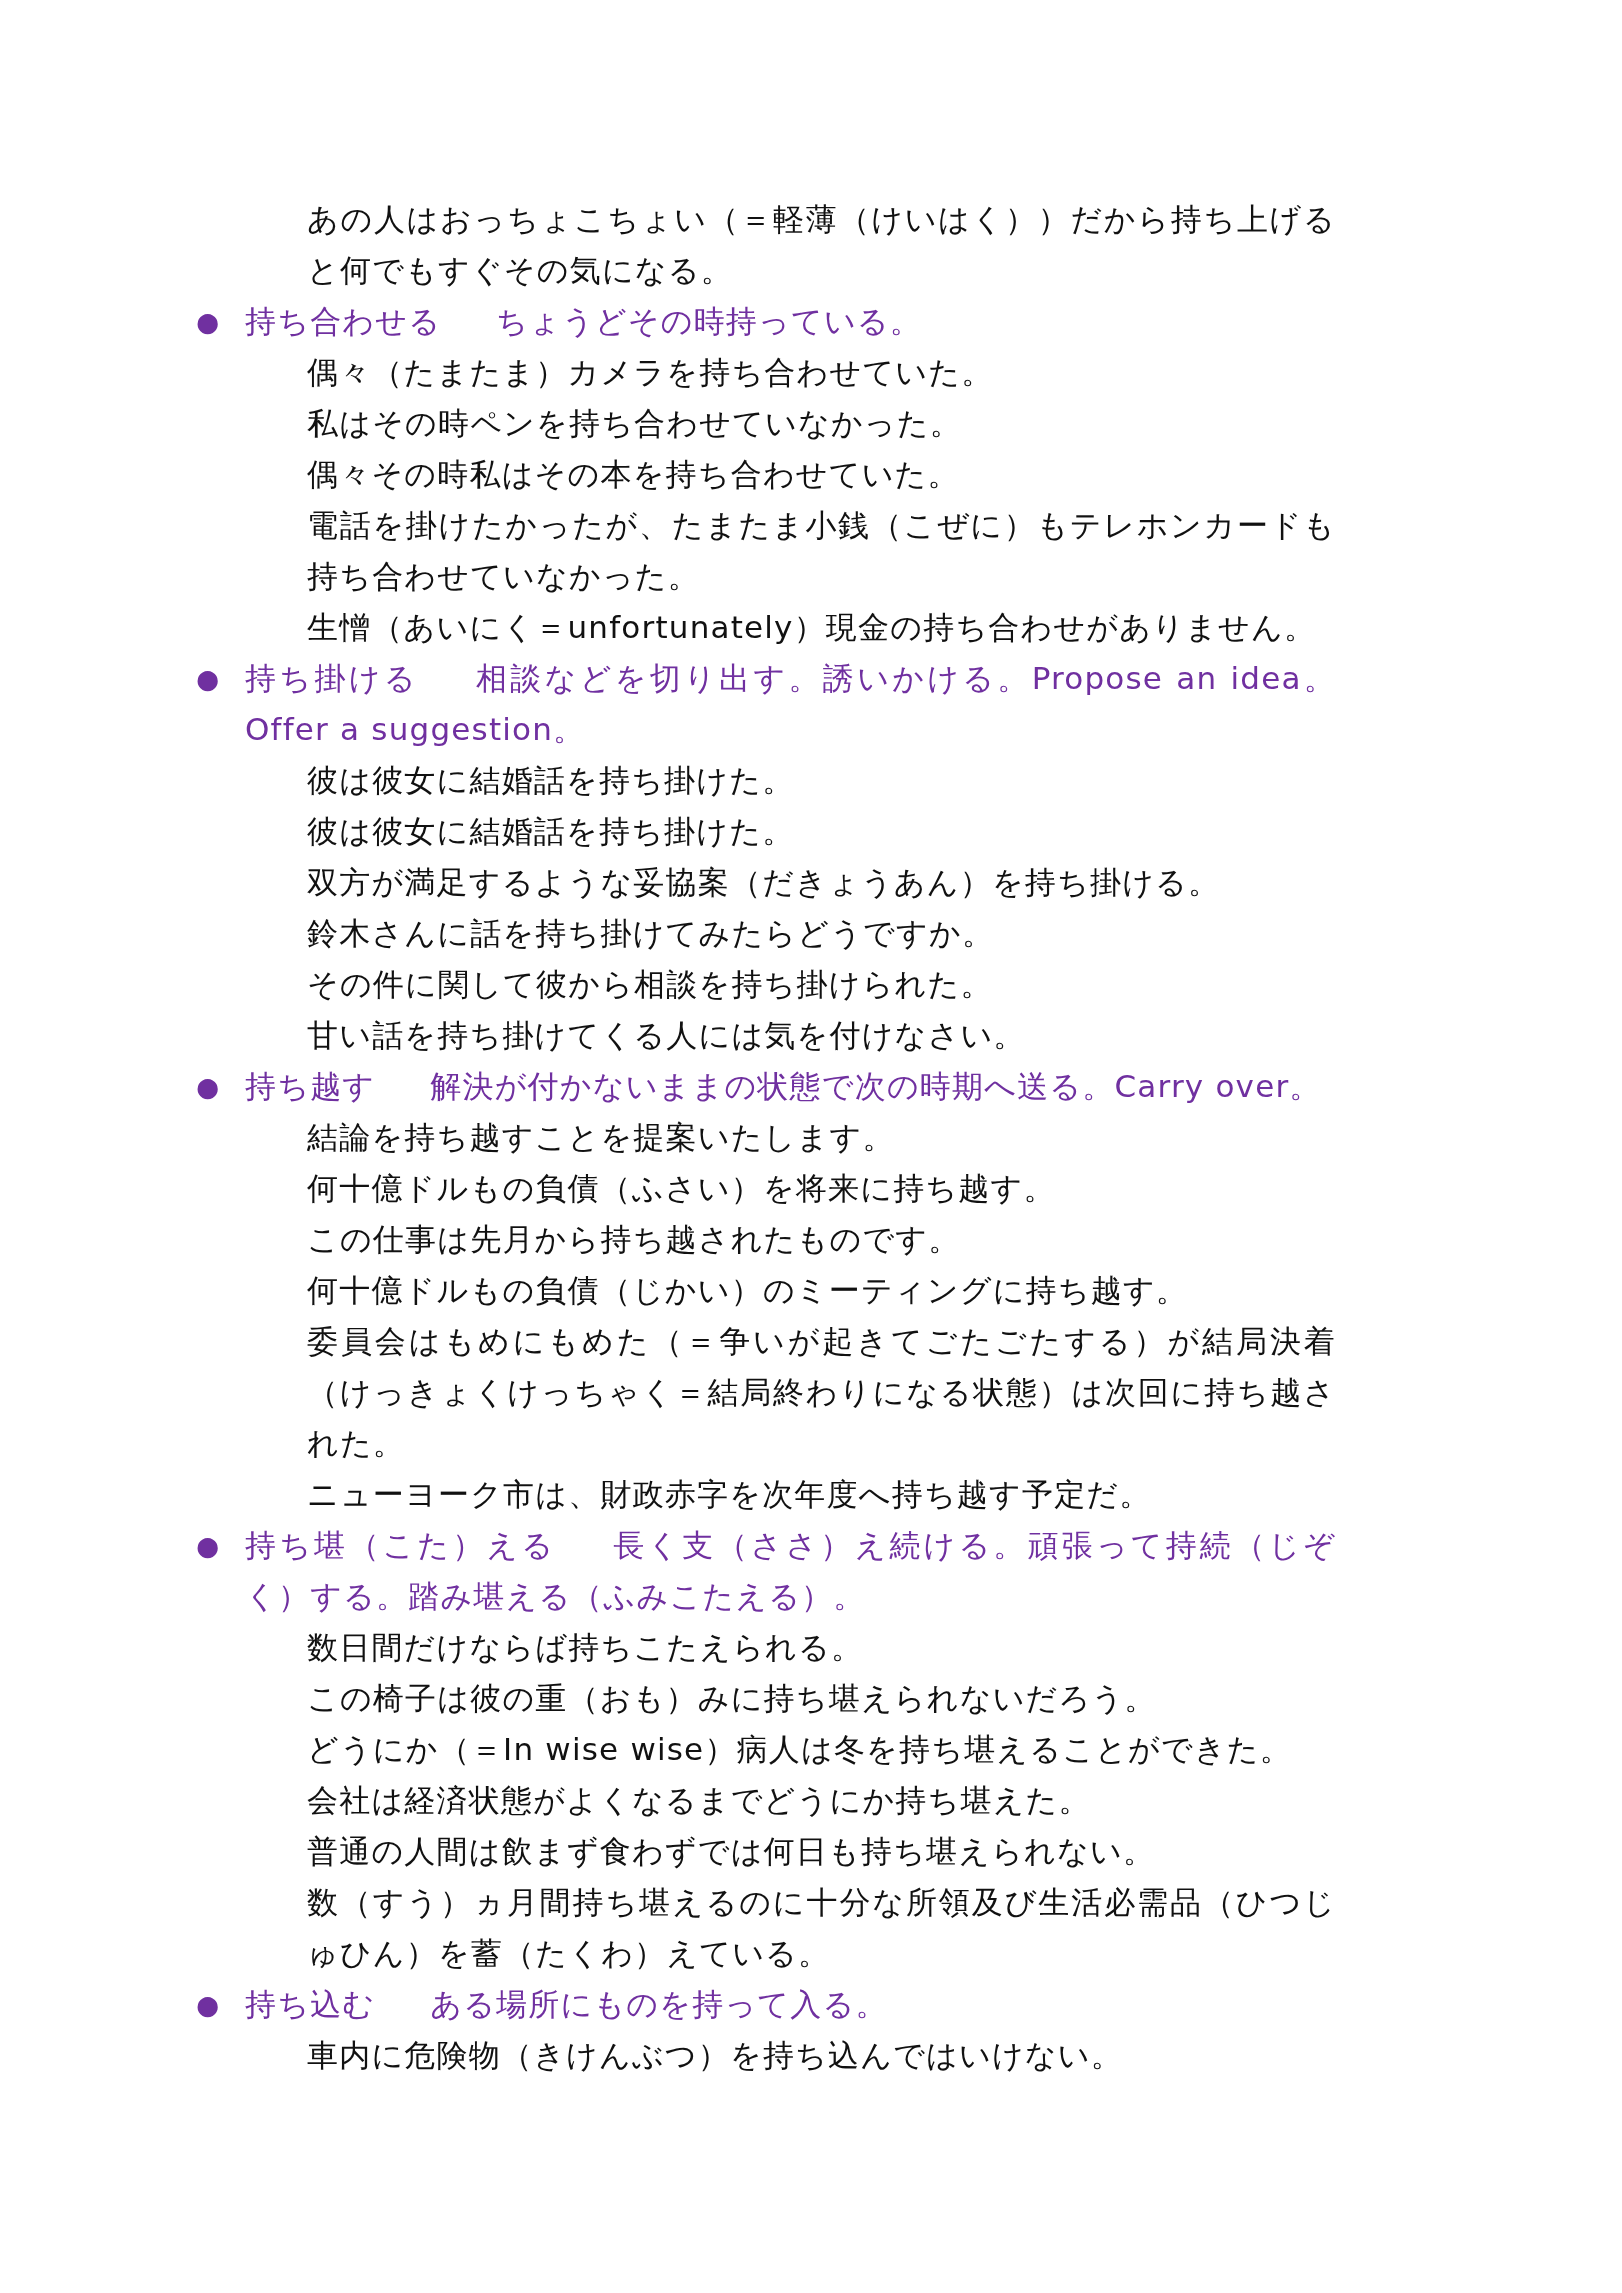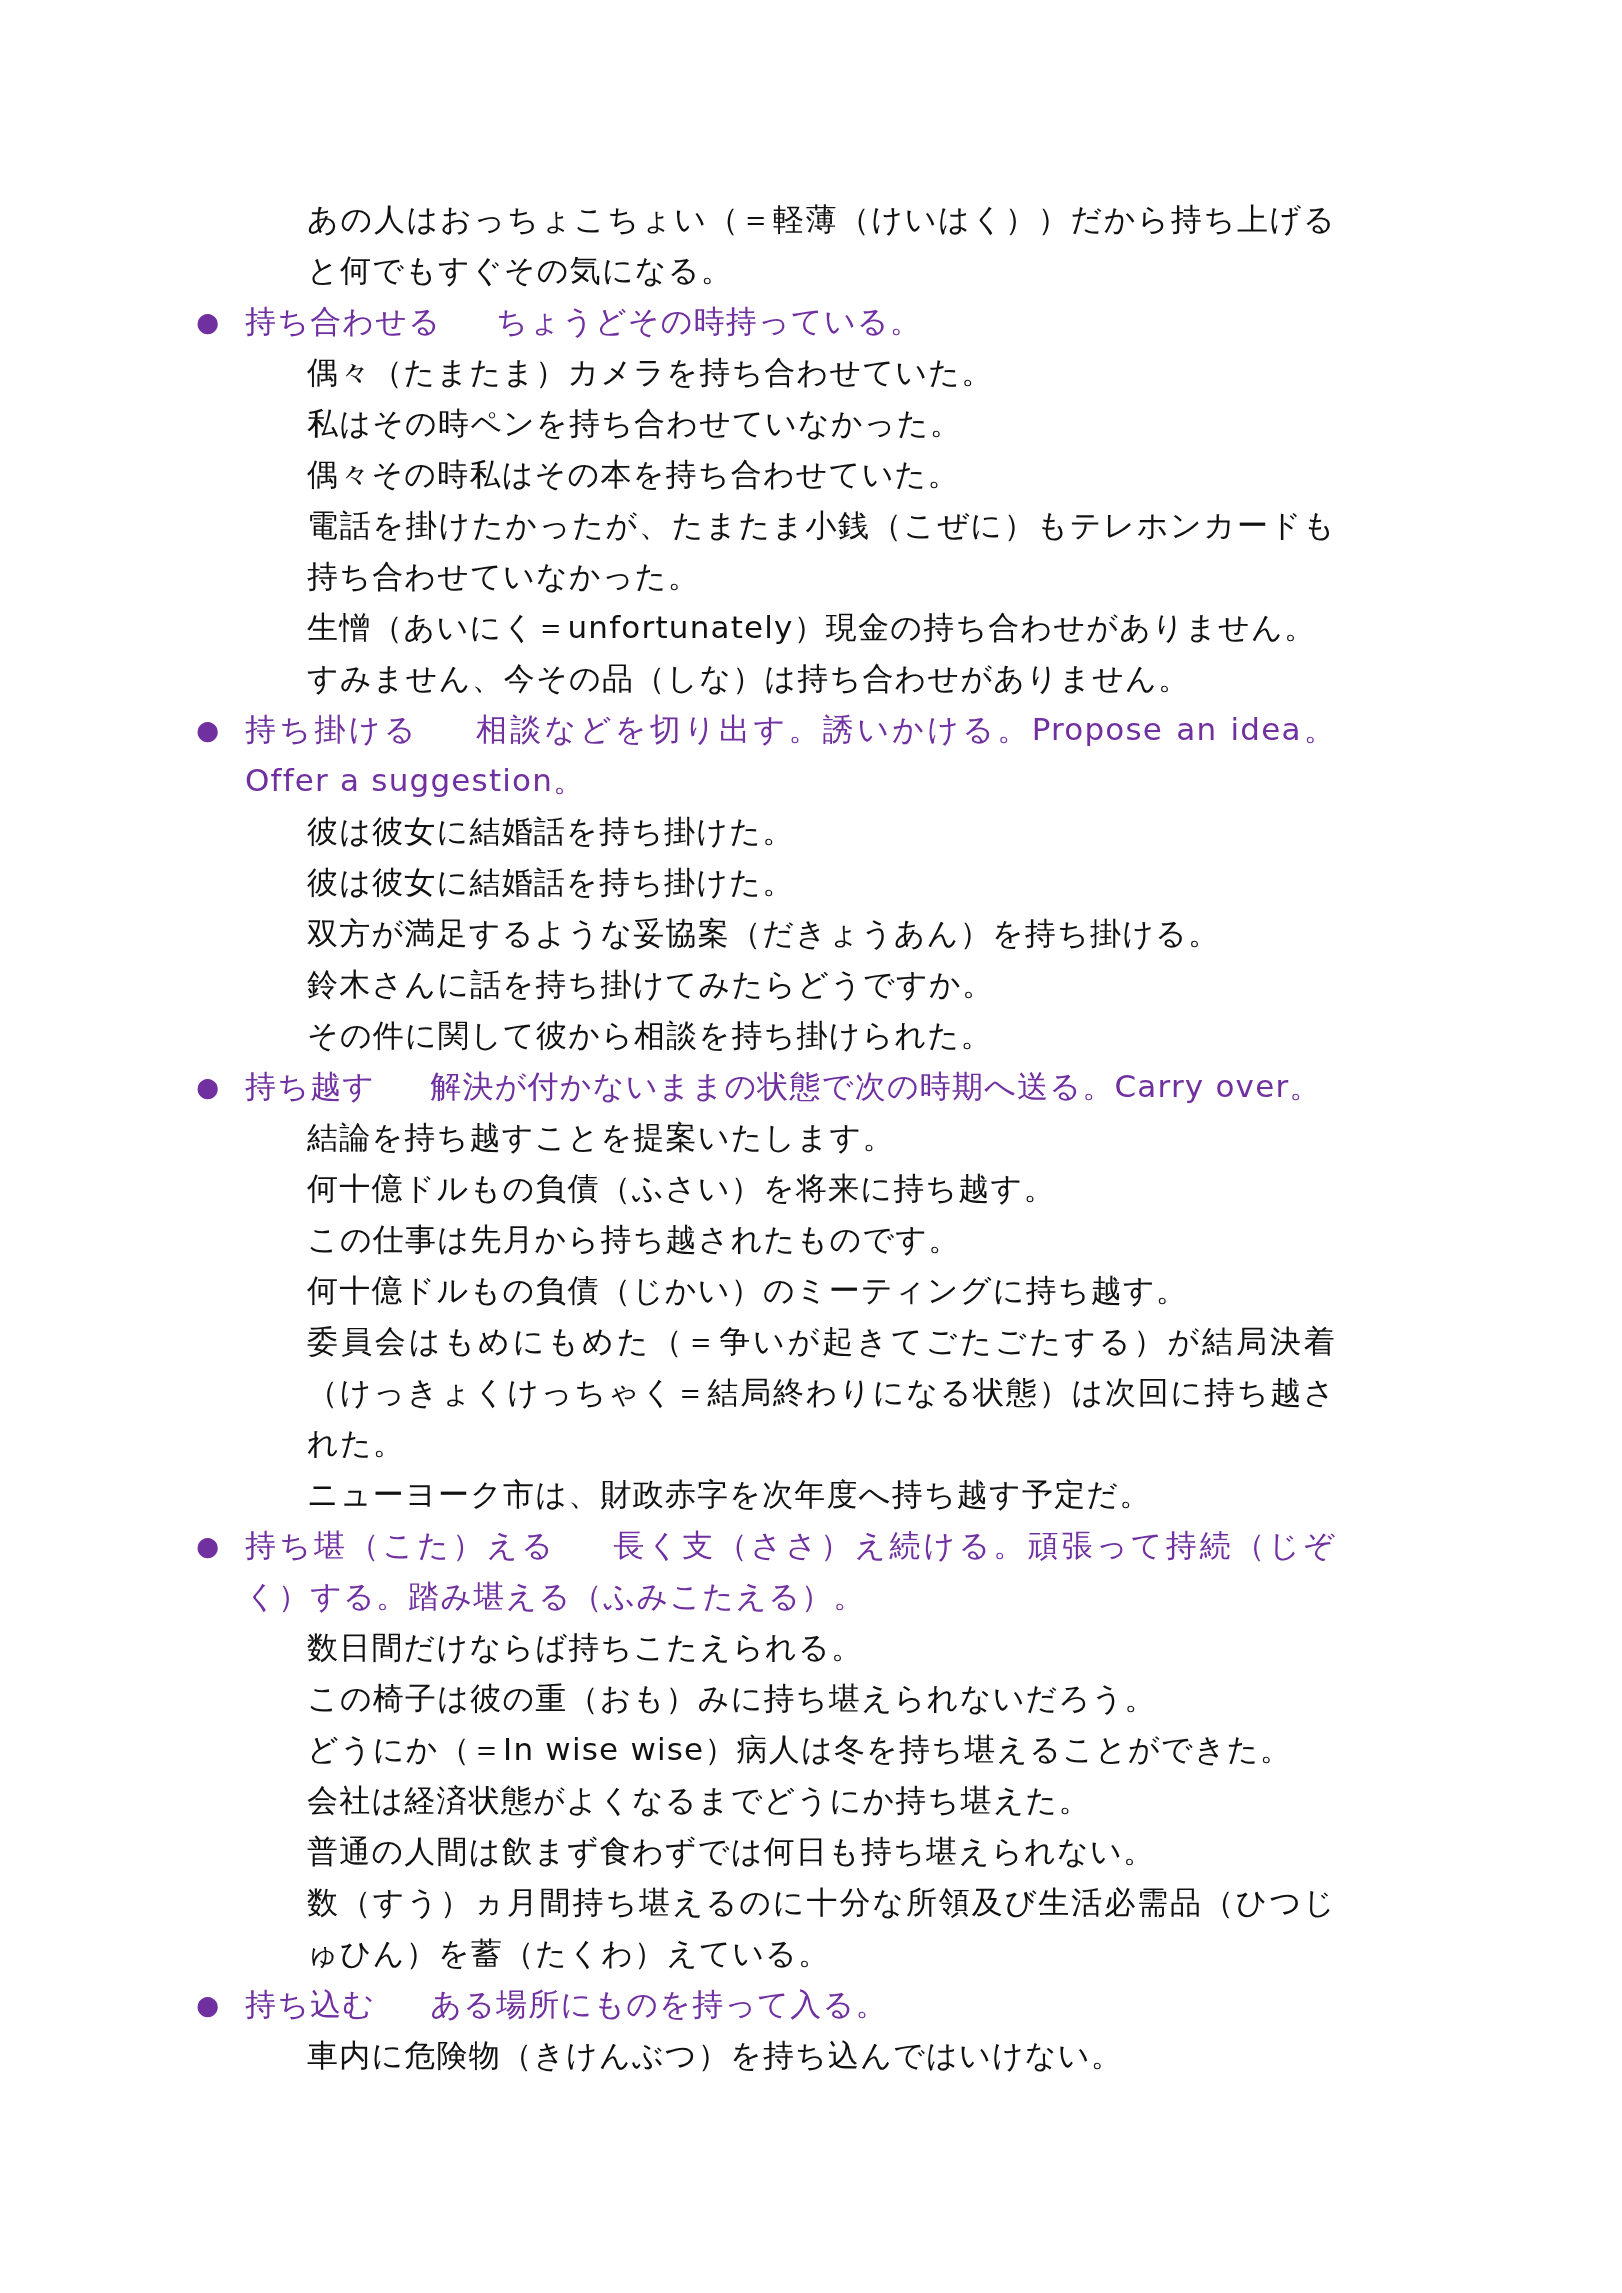--- a/index.html
+++ b/index.html
@@ -59,35 +59,35 @@
     <div class="entry-head">
       <span class="bullet">●</span>
       <p class="head-text"><span class="term">持ち合わせる</span><span class="term-gap"></span><span class="def">ちょうどその時持っている。</span></p>
     </div>
     <div class="examples">
           <p class="example">偶々（たまたま）カメラを持ち合わせていた。</p>
           <p class="example">私はその時ペンを持ち合わせていなかった。</p>
           <p class="example">偶々その時私はその本を持ち合わせていた。</p>
           <p class="example">電話を掛けたかったが、たまたま小銭（こぜに）もテレホンカードも持ち合わせていなかった。</p>
           <p class="example">生憎（あいにく＝unfortunately）現金の持ち合わせがありません。</p>
-          <p class="example">すみません、今その品（しな）は持ち合わせがありません。</p>
         </div>
   </section>
 
   <section class="entry">
     <div class="entry-head">
       <span class="bullet">●</span>
       <p class="head-text"><span class="term">持ち掛ける</span><span class="term-gap"></span><span class="def">相談などを切り出す。誘いかける。Propose an idea。Offer a suggestion。</span></p>
     </div>
     <div class="examples">
           <p class="example">彼は彼女に結婚話を持ち掛けた。</p>
           <p class="example">彼は彼女に結婚話を持ち掛けた。</p>
           <p class="example">双方が満足するような妥協案（だきょうあん）を持ち掛ける。</p>
           <p class="example">鈴木さんに話を持ち掛けてみたらどうですか。</p>
           <p class="example">その件に関して彼から相談を持ち掛けられた。</p>
+          <p class="example">甘い話を持ち掛けてくる人には気を付けなさい。</p>
         </div>
   </section>
 
   <section class="entry">
     <div class="entry-head">
       <span class="bullet">●</span>
       <p class="head-text"><span class="term">持ち越す</span><span class="term-gap"></span><span class="def">解決が付かないままの状態で次の時期へ送る。Carry over。</span></p>
     </div>
     <div class="examples">
           <p class="example">結論を持ち越すことを提案いたします。</p>

